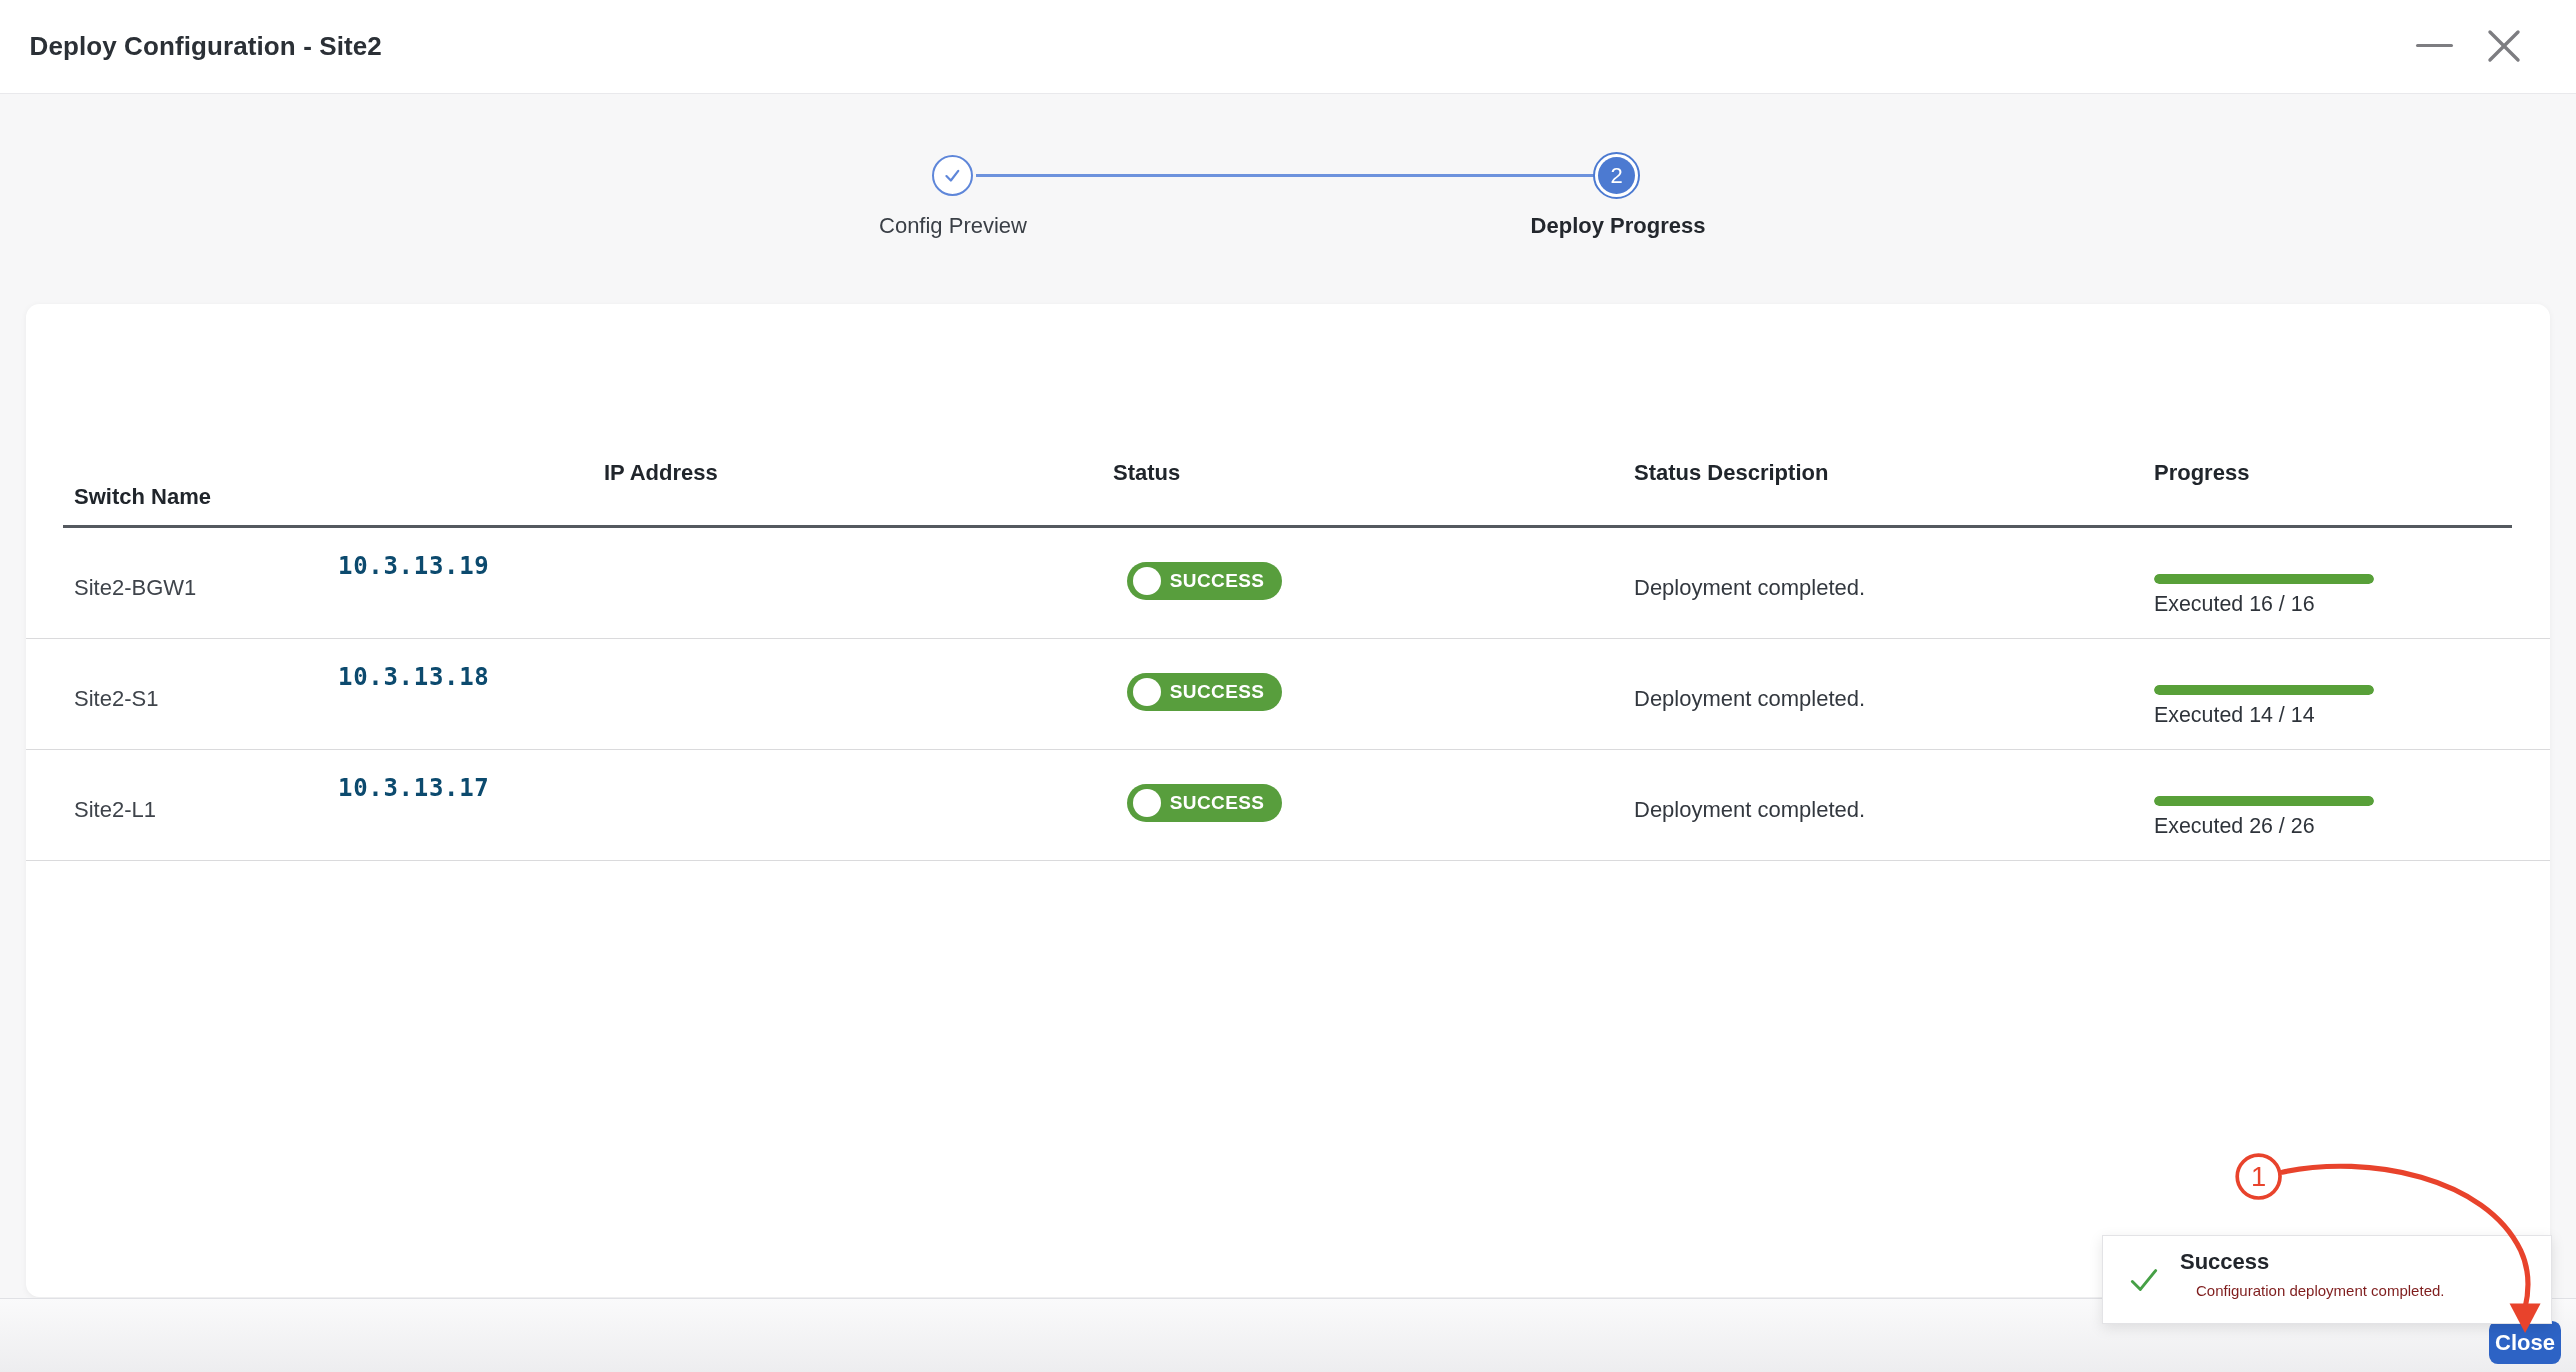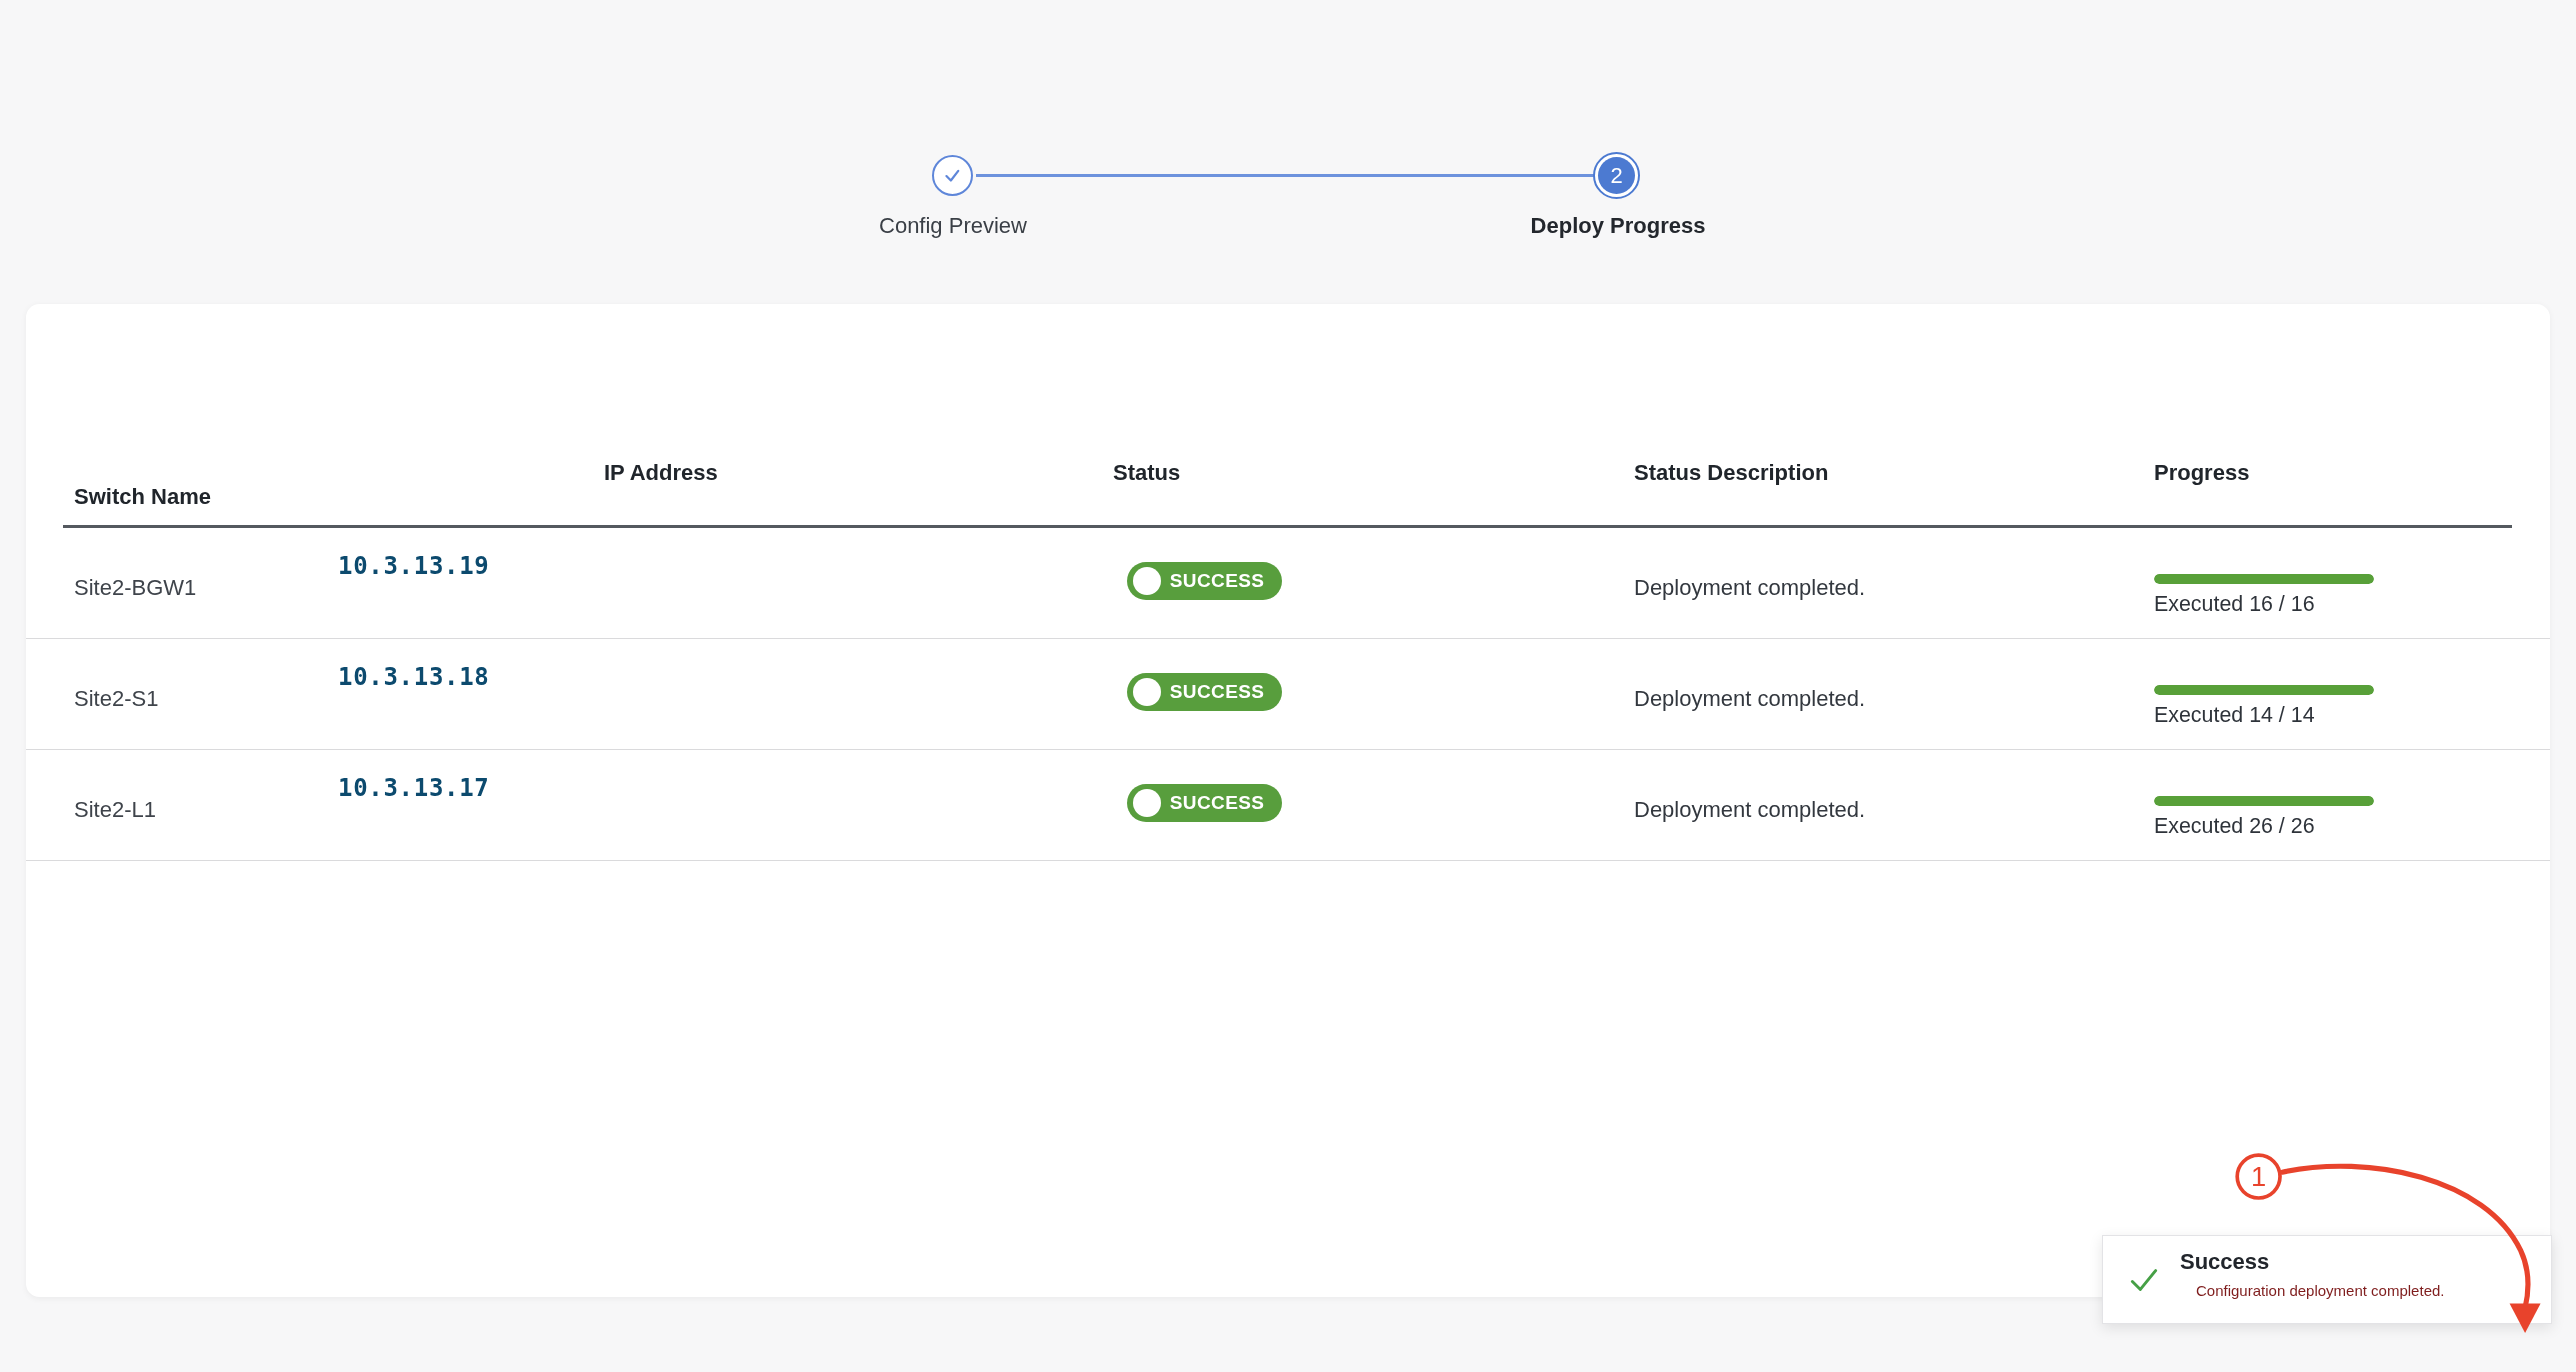--- a/index.html
+++ b/index.html
@@ -127,20 +127,32 @@
   .toast-msg { position:absolute; left:93px; top:46px; font-size:15px; color:#7f1d1d; }
 
   
   .annotation { position:absolute; inset:0; z-index:10; pointer-events:none; }
 </style>
 </head>
 <body>
 
 <div class="page">
 
+  <header class="titlebar">
+    <h1 class="dialog-title">Deploy Configuration - Site2</h1>
+    <button class="win-btn minimize">
+      <span class="min-glyph"></span>
+    </button>
+    <button class="win-btn closewin">
+      <svg width="34" height="34" viewBox="0 0 46 46">
+        <line x1="4" y1="4" x2="42" y2="42" stroke="#7d7d81" stroke-width="4.5" stroke-linecap="round"></line>
+        <line x1="42" y1="4" x2="4" y2="42" stroke="#7d7d81" stroke-width="4.5" stroke-linecap="round"></line>
+      </svg>
+    </button>
+  </header>
 
   <div>
     <div class="stepper-connector"></div>
     <div class="step-circle step1-circle">
       <svg width="20.7" height="20.7" viewBox="0 0 28 28">
         <polyline points="6,15 12,21 22,8" fill="none" stroke="#5e86d9" stroke-width="3" stroke-linecap="round" stroke-linejoin="round"></polyline>
       </svg>
     </div>
     <div class="step-circle step2-outer">
       <div class="step2-inner">2</div>
@@ -204,20 +216,23 @@
           <div class="bar">
             <div class="bar-fill" style="width: 100%;"></div>
           </div>
           <div class="bar-label">Executed 26 / 26</div>
         </div>
       </div>
 
     </div>
   </section>
 
+  <footer class="footer">
+    <button class="close-btn">Close</button>
+  </footer>
 
   <aside class="toast">
     <svg class="toast-check" width="32" height="32" viewBox="0 0 44 44">
       <polyline points="6,24 17,35 38,9" fill="none" stroke="#46a046" stroke-width="4" stroke-linecap="round" stroke-linejoin="round"></polyline>
     </svg>
     <div class="toast-title">Success</div>
     <div class="toast-msg">Configuration deployment completed.</div>
   </aside>
 
   <svg class="annotation" width="2576" height="1373" viewBox="0 0 3490 1860">

